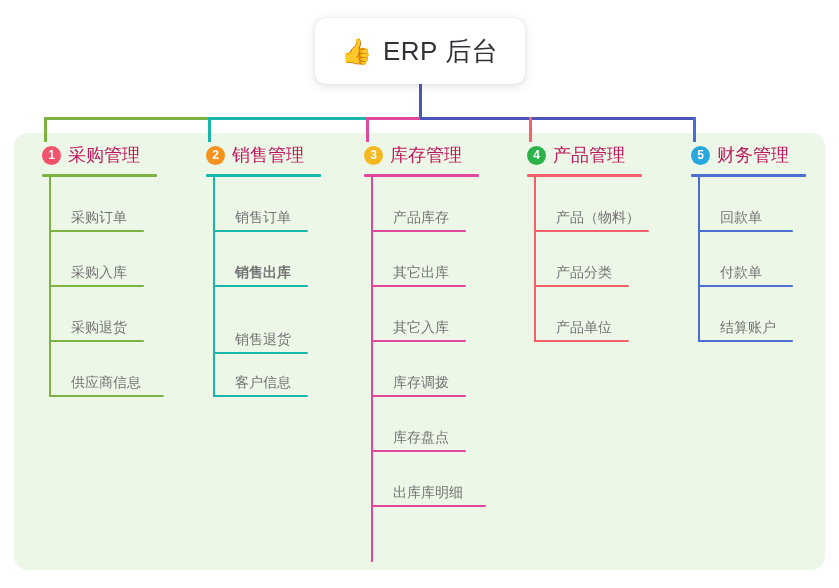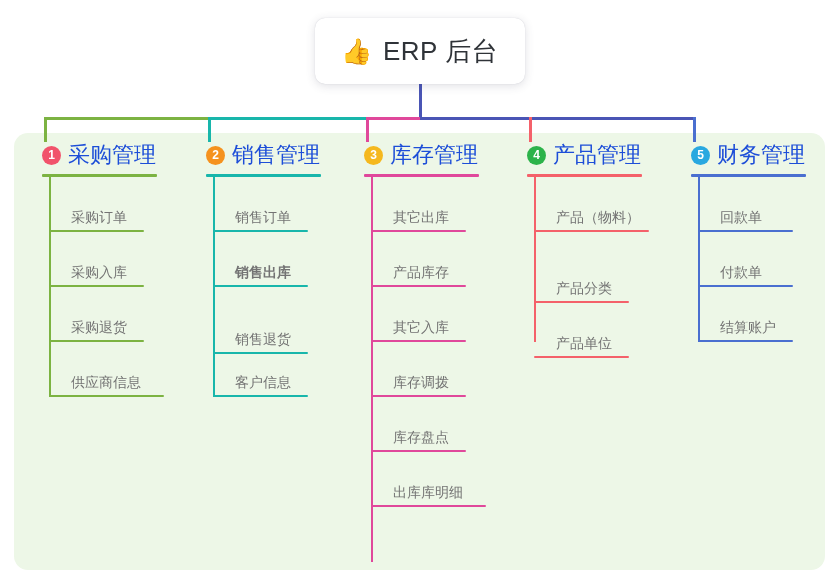--- a/index.html
+++ b/index.html
@@ -38,21 +38,21 @@
 
   
   .col{position:absolute;top:140px;z-index:4;}
   .col-head{display:flex;align-items:center;gap:7px;height:30px;white-space:nowrap;}
   .badge{
     width:19px;height:19px;border-radius:50%;
     display:inline-flex;align-items:center;justify-content:center;
     color:#fff;font-size:12px;line-height:1;font-weight:bold;
     flex:0 0 auto;
   }
-  .col-title{font-size:22px;color:#1d4ed8;}
+  .col-title{font-size:18px;color:#be185d;}
   .head-rule{height:3px;width:115px;margin-top:4px;border-radius:1px;}
 
   .leaves{position:relative;margin-left:7px;padding-top:0;}
   .spine{position:absolute;left:0;top:0;width:2px;}
   .leaf{position:relative;height:55px;}
   .leaf-label{
     position:absolute;left:22px;bottom:5px;
     font-size:14px;color:#737373;white-space:nowrap;
   }
   .leaf-rule{position:absolute;left:0;bottom:0;height:2px;width:95px;border-radius:1px;}
@@ -142,25 +142,25 @@
       </div>
       <div class="col" style="left: 364px;">
         <div class="col-head">
           <span class="badge" style="background: rgb(245, 184, 30);">3</span>
           <span class="col-title">库存管理</span>
         </div>
         <div class="head-rule" style="background: rgb(224, 72, 155);"></div>
         <div class="leaves" style="height: 385px;">
           <div class="spine" style="background: rgb(224, 72, 155); height: 385px;"></div>
           <div class="leaf" style="top: 0px;">
+            <div class="leaf-label">产品库存</div>
+            <div class="leaf-rule" style="background: rgb(224, 72, 155);"></div>
+          </div>
+          <div class="leaf" style="top: 0px;">
             <div class="leaf-label">其它出库</div>
-            <div class="leaf-rule" style="background: rgb(224, 72, 155);"></div>
-          </div>
-          <div class="leaf" style="top: 0px;">
-            <div class="leaf-label">产品库存</div>
             <div class="leaf-rule" style="background: rgb(224, 72, 155);"></div>
           </div>
           <div class="leaf" style="top: 0px;">
             <div class="leaf-label">其它入库</div>
             <div class="leaf-rule" style="background: rgb(224, 72, 155);"></div>
           </div>
           <div class="leaf" style="top: 0px;">
             <div class="leaf-label">库存调拨</div>
             <div class="leaf-rule" style="background: rgb(224, 72, 155);"></div>
           </div>
@@ -179,21 +179,21 @@
           <span class="badge" style="background: rgb(44, 179, 74);">4</span>
           <span class="col-title">产品管理</span>
         </div>
         <div class="head-rule" style="background: rgb(244, 97, 106);"></div>
         <div class="leaves" style="height: 124px;">
           <div class="spine" style="background: rgb(244, 97, 106); height: 165px;"></div>
           <div class="leaf wide" style="top: 0px;">
             <div class="leaf-label">产品（物料）</div>
             <div class="leaf-rule" style="background: rgb(244, 97, 106);"></div>
           </div>
-          <div class="leaf" style="top: 0px; margin-top: 16px;">
+          <div class="leaf" style="top: 0px;">
             <div class="leaf-label">产品分类</div>
             <div class="leaf-rule" style="background: rgb(244, 97, 106);"></div>
           </div>
           <div class="leaf" style="top: 0px;">
             <div class="leaf-label">产品单位</div>
             <div class="leaf-rule" style="background: rgb(244, 97, 106);"></div>
           </div>
         </div>
       </div>
       <div class="col" style="left: 691px;">

